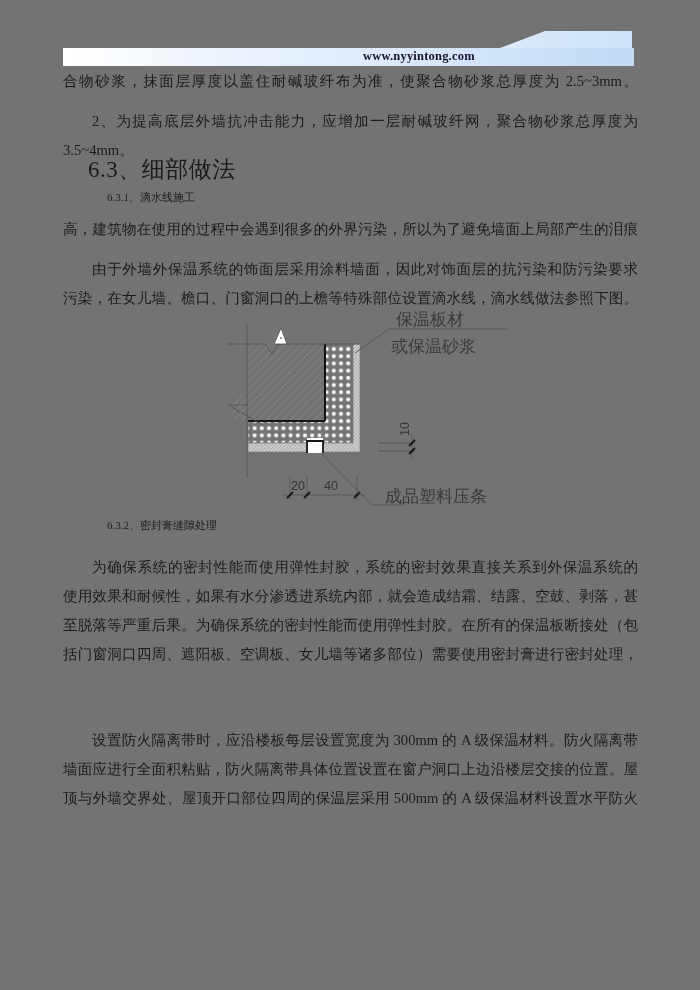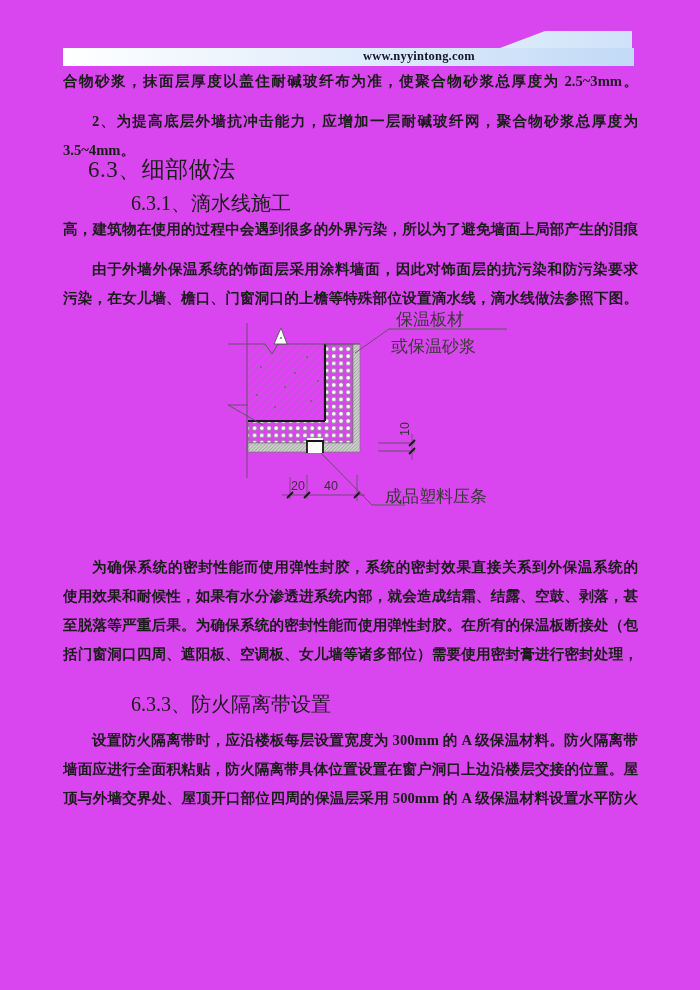--- a/index.html
+++ b/index.html
@@ -1,36 +1,36 @@
 <!DOCTYPE html>
 <html><head>
 <meta charset="utf-8">
 <style>
   html,body{margin:0;padding:0;background:#e8e8e8;}
   #page{
-    position:relative;width:700px;height:990px;background:#d946ef;
+    position:relative;width:700px;height:990px;background:#737373;
     font-family:"Liberation Serif","DejaVu Serif",serif;color:#1b1b1b;
     overflow:hidden;margin:0 auto;
   }
   
   #banner-svg{position:absolute;left:63px;top:29px;width:574px;height:38px;}
   .banner-url{
     position:absolute;left:363px;top:49px;width:120px;
     font-size:12.5px;font-weight:600;color:#15152e;letter-spacing:.2px;
     font-family:"Liberation Serif","DejaVu Serif",serif;
   }
   
-  .para{position:absolute;left:63px;width:575px;line-height:29px;font-size:14.6px;font-weight:bold;}
+  .para{position:absolute;left:63px;width:575px;line-height:29px;font-size:14.6px;}
   .para .tl{height:29px;overflow:hidden;}
   .jl{text-align:justify;text-align-last:justify;}
   .indent{text-indent:29px;margin-top:11px;}
   .h-main{
     position:absolute;left:88px;top:154px;font-size:23px;letter-spacing:.5px;
   }
-  .h-sub{position:absolute;left:107px;font-size:20px;margin-left:24px;}
+  .h-sub{position:absolute;left:107px;font-size:11px;}
   #sub1-title{top:190px;}
   #sub2-title{top:518px;}
   #sub3-title{top:691px;}
   #intro{top:67px;}
   #para1{top:215px;}
   #para2{top:542px;}
   #para3{top:715px;}
   
   #diagram-svg{position:absolute;left:215px;top:295px;width:300px;height:220px;}
   .cad-label{font-family:"Liberation Sans","DejaVu Sans",sans-serif;fill:#3a3a3a;}
@@ -149,27 +149,27 @@
     </g>
 
     <polyline points="140,58 174,34 292,34" fill="none" stroke="#555" stroke-width="0.9"></polyline>
     <text class="cad-label" x="181" y="30" font-size="17">保温板材</text>
     <text class="cad-label" x="176" y="57" font-size="17">或保温砂浆</text>
 
     <polyline points="106,158 157,210 190,210" fill="none" stroke="#555" stroke-width="0.9"></polyline>
     <text class="cad-label" x="170" y="207" font-size="17">成品塑料压条</text>
   </svg>
 
+  <div id="sub2-title" class="h-sub">6.3.2、密封膏缝隙处理</div>
   <div id="para2" class="para">
     <div class="tl jl indent">为确保系统的密封性能而使用弹性封胶，系统的密封效果直接关系到外保温系统的</div>
     <div class="tl jl">使用效果和耐候性，如果有水分渗透进系统内部，就会造成结霜、结露、空鼓、剥落，甚</div>
     <div class="tl jl">至脱落等严重后果。为确保系统的密封性能而使用弹性封胶。在所有的保温板断接处（包</div>
     <div class="tl jl">括门窗洞口四周、遮阳板、空调板、女儿墙等诸多部位）需要使用密封膏进行密封处理，</div>
   </div>
 
-  <div id="sub3-title" class="h-sub">6.3.3、防火隔离带设置</div>
   <div id="para3" class="para">
     <div class="tl jl indent">设置防火隔离带时，应沿楼板每层设置宽度为 300mm 的 A 级保温材料。防火隔离带与</div>
     <div class="tl jl">墙面应进行全面积粘贴，防火隔离带具体位置设置在窗户洞口上边沿楼层交接的位置。屋</div>
     <div class="tl jl">顶与外墙交界处、屋顶开口部位四周的保温层采用 500mm 的 A 级保温材料设置水平防火隔</div>
   </div>
 
 </div>
 
 </body></html>

